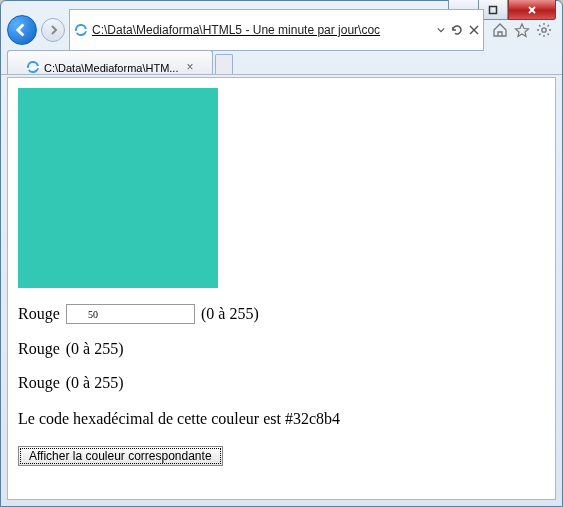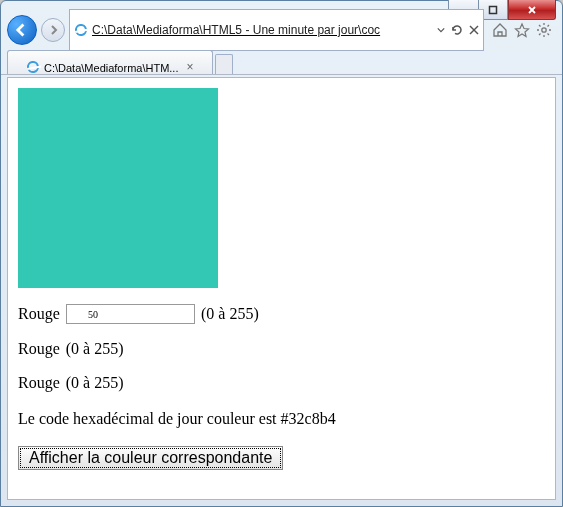--- a/index.html
+++ b/index.html
@@ -154,21 +154,21 @@
     border: 1px solid #999;
     padding: 0 21px;
     font-family: inherit;
     font-size: 10px;
   }
   .hint { margin-left: 2px; }
   .result-line { margin-top: 18px; }
   .action-btn {
     margin-top: 18px;
     font-family: "Segoe UI", sans-serif;
-    font-size: 16px;
+    font-size: 12px;
     padding: 2px 10px;
     background: linear-gradient(#fdfdfd, #e4e4e4);
     border: 1px solid #888;
     outline: 1px dotted #000;
     outline-offset: -3px;
   }
   .ie-icon {
     width: 14px; height: 14px;
     display: inline-flex; align-items: center; justify-content: center;
   }
@@ -281,19 +281,19 @@
         <label style="min-width:33px">Rouge</label>
         <span class="hint">(0 à 255)</span>
       </div>
       <div class="form-row">
         <label style="min-width:33px">Rouge</label>
         <span class="hint">(0 à 255)</span>
       </div>
     </div>
 
     <div class="result-line">
-      <span>Le code hexadécimal de jour couleur est </span><span>#32c8b4</span>
+      <span>Le code hexadécimal de cette couleur est </span><span>#32c8b4</span>
     </div>
 
     <button class="action-btn">Afficher la couleur correspondante</button>
   </div>
 
 </div>
 
 </body></html>

